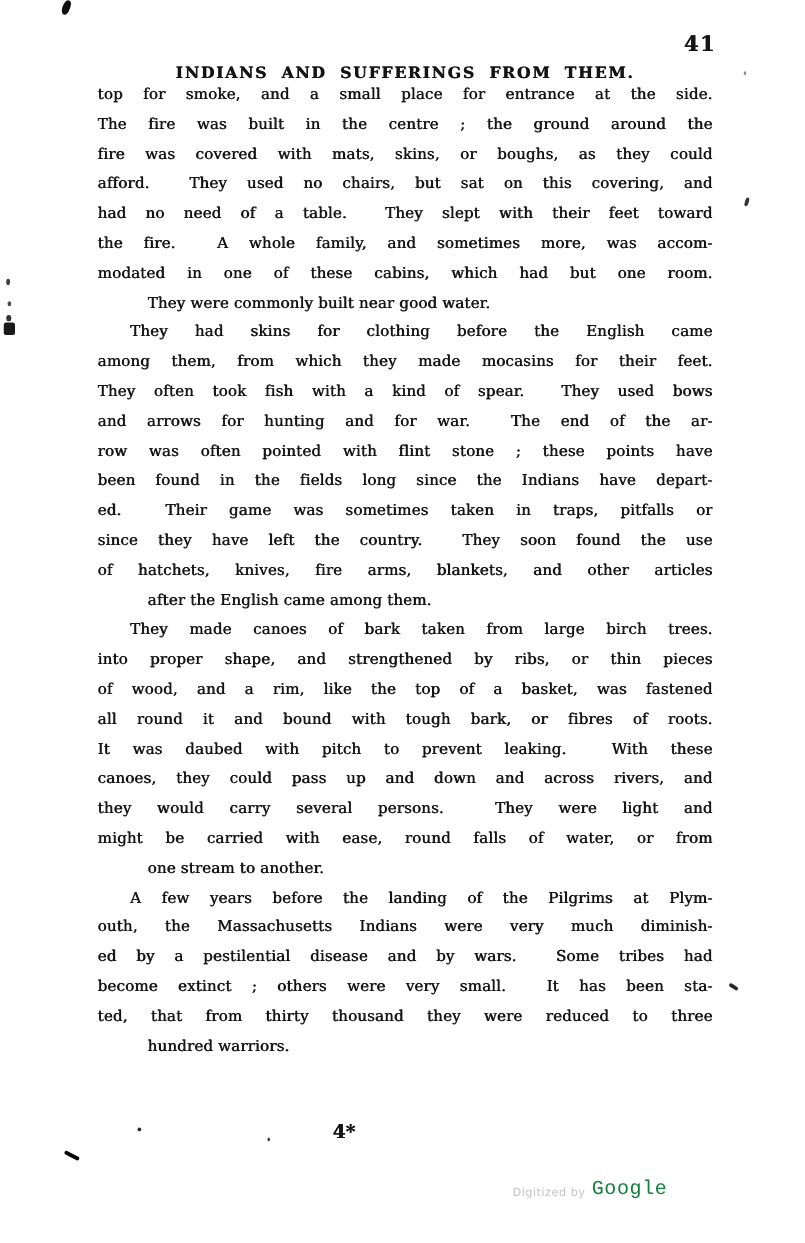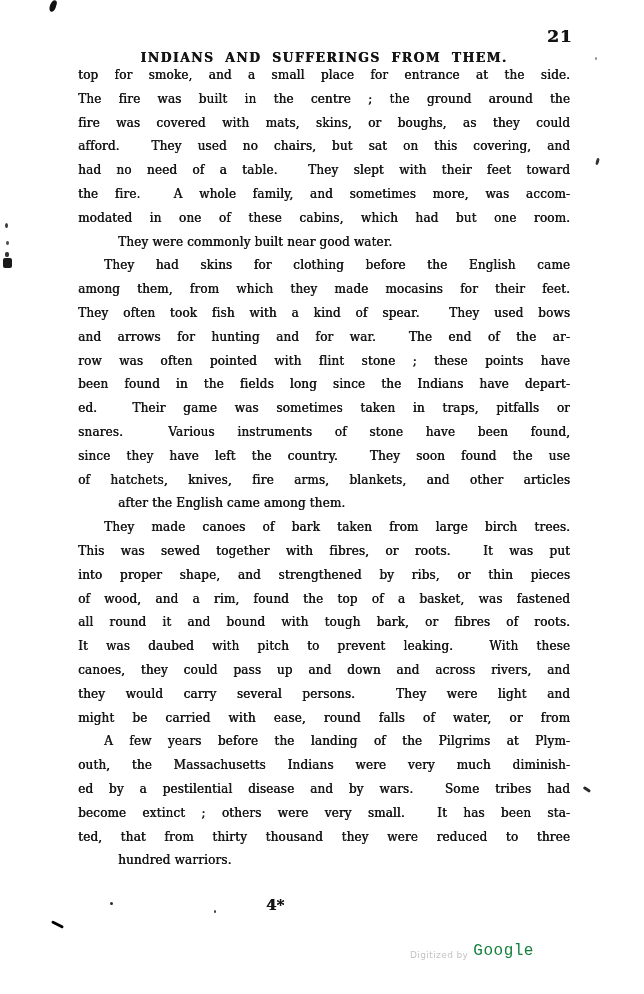--- a/index.html
+++ b/index.html
@@ -109,21 +109,21 @@
   .dot-3 { left: 595px; top: 57px; width: 2px; height: 3px; background: #8a8a8a; border-radius: 50%; }
   .tick-right-1 { left: 596px; top: 158px; width: 3px; height: 7px; background: #333; border-radius: 40%; transform: rotate(16deg); }
   .tick-right-2 { left: 583px; top: 788px; width: 8px; height: 2.5px; background: #2a2a2a; border-radius: 2px; transform: rotate(33deg); }
 </style>
 </head>
 <body>
 
 <div class="page">
 
   <div class="running-header">INDIANS AND SUFFERINGS FROM THEM.</div>
-  <div class="page-number">21</div>
+  <div class="page-number">41</div>
 
   <div class="text-block">
 
     <div>
       <div class="line">top for smoke, and a small place for entrance at the side.</div>
       <div class="line">The fire was built in the centre ; the ground around the</div>
       <div class="line">fire was covered with mats, skins, or boughs, as they could</div>
       <div class="line">afford.&nbsp; They used no chairs, but sat on this covering, and</div>
       <div class="line">had no need of a table.&nbsp; They slept with their feet toward</div>
       <div class="line">the fire.&nbsp; A whole family, and sometimes more, was accom-</div>
@@ -132,36 +132,35 @@
     </div>
 
     <div>
       <div class="line first">They had skins for clothing before the English came</div>
       <div class="line">among them, from which they made mocasins for their feet.</div>
       <div class="line">They often took fish with a kind of spear.&nbsp; They used bows</div>
       <div class="line">and arrows for hunting and for war.&nbsp; The end of the ar-</div>
       <div class="line">row was often pointed with flint stone ; these points have</div>
       <div class="line">been found in the fields long since the Indians have depart-</div>
       <div class="line">ed.&nbsp; Their game was sometimes taken in traps, pitfalls or</div>
-      <div class="line">snares.&nbsp; Various instruments of stone have been found,</div>
       <div class="line">since they have left the country.&nbsp; They soon found the use</div>
       <div class="line">of hatchets, knives, fire arms, blankets, and other articles</div>
       <div class="line last">after the English came among them.</div>
     </div>
 
     <div>
       <div class="line first">They made canoes of bark taken from large birch trees.</div>
-      <div class="line">This was sewed together with fibres, or roots.&nbsp; It was put</div>
       <div class="line">into proper shape, and strengthened by ribs, or thin pieces</div>
-      <div class="line">of wood, and a rim, found the top of a basket, was fastened</div>
+      <div class="line">of wood, and a rim, like the top of a basket, was fastened</div>
       <div class="line">all round it and bound with tough bark, or fibres of roots.</div>
       <div class="line">It was daubed with pitch to prevent leaking.&nbsp; With these</div>
       <div class="line">canoes, they could pass up and down and across rivers, and</div>
       <div class="line">they would carry several persons.&nbsp; They were light and</div>
       <div class="line">might be carried with ease, round falls of water, or from</div>
+      <div class="line last">one stream to another.</div>
     </div>
 
     <div>
       <div class="line first">A few years before the landing of the Pilgrims at Plym-</div>
       <div class="line">outh, the Massachusetts Indians were very much diminish-</div>
       <div class="line">ed by a pestilential disease and by wars.&nbsp; Some tribes had</div>
       <div class="line">become extinct ; others were very small.&nbsp; It has been sta-</div>
       <div class="line">ted, that from thirty thousand they were reduced to three</div>
       <div class="line last">hundred warriors.</div>
     </div>

